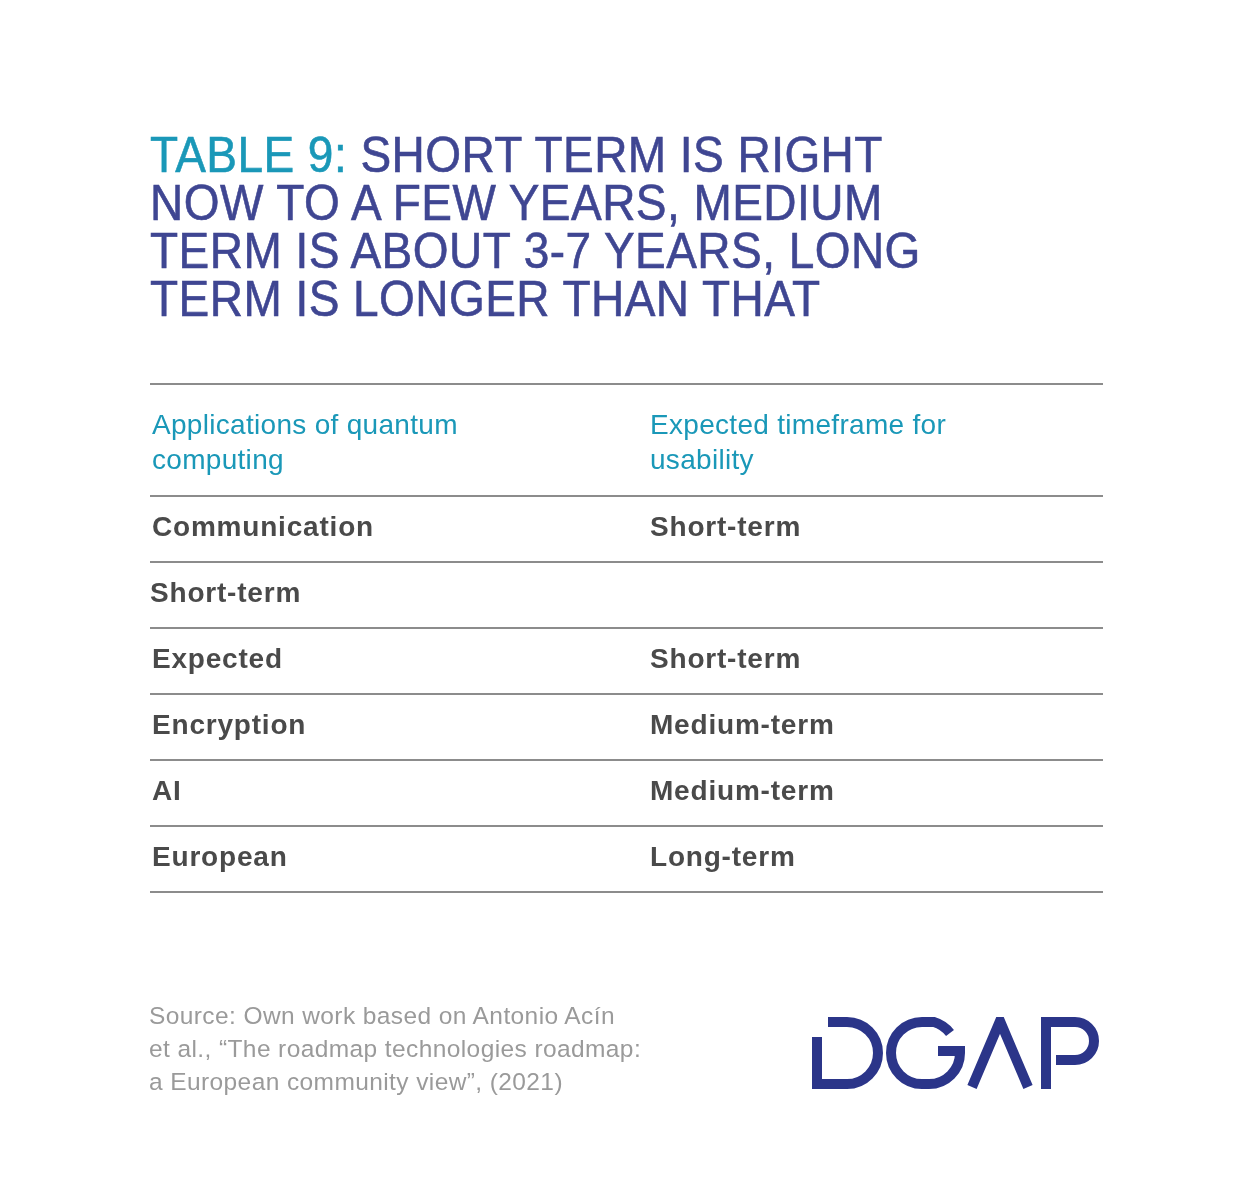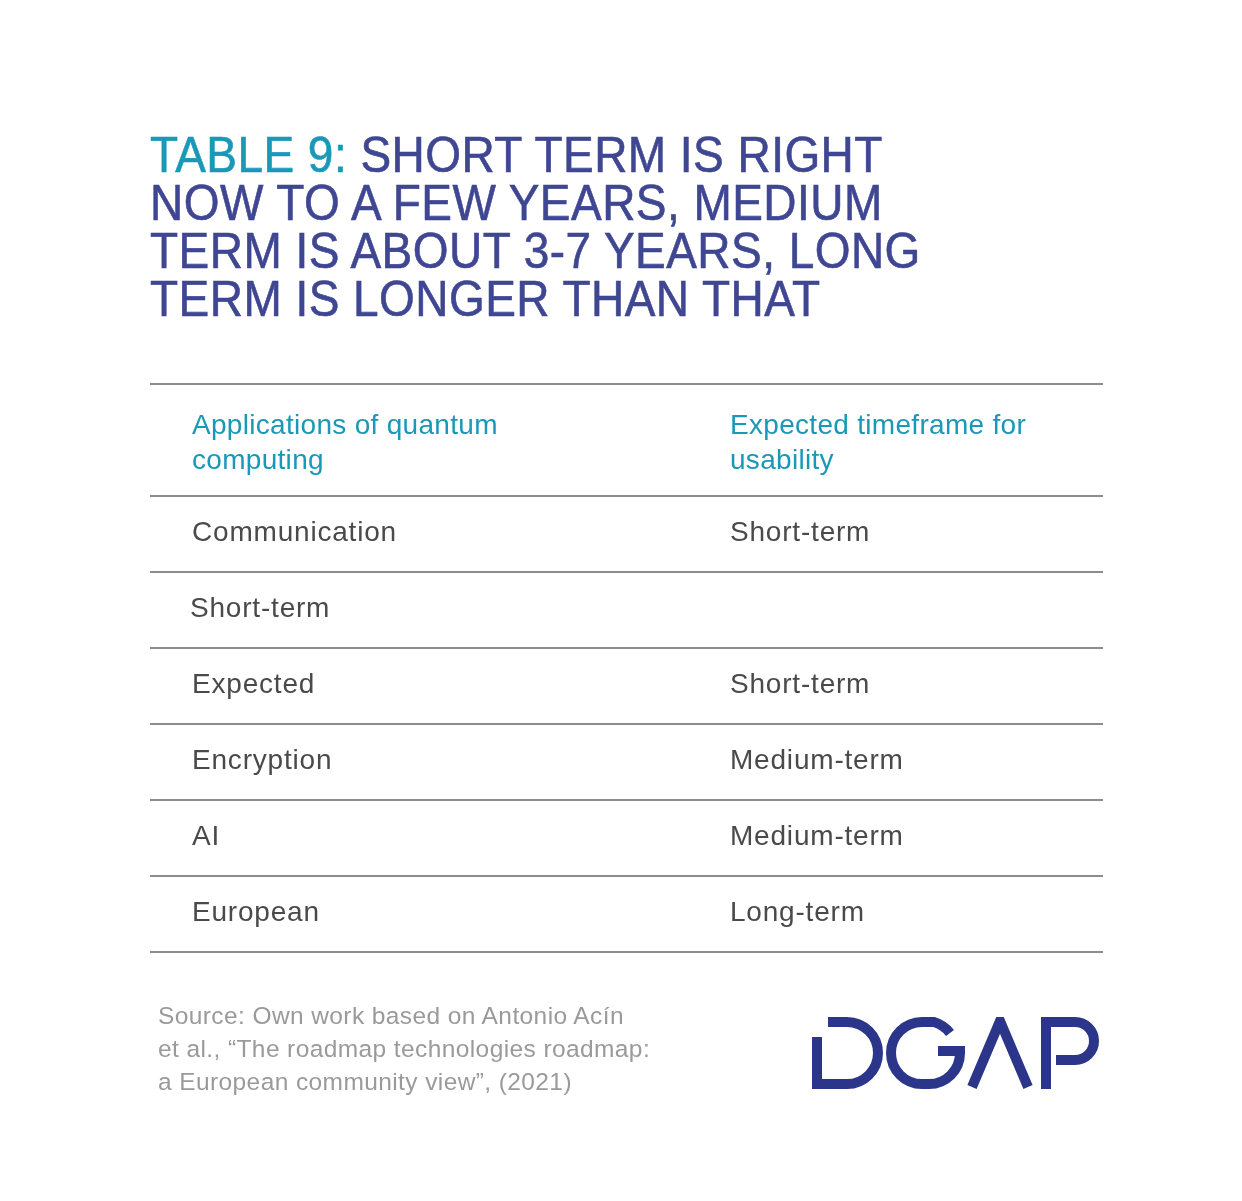--- a/index.html
+++ b/index.html
@@ -49,27 +49,27 @@
       display: flex;
       align-items: center;
       box-sizing: border-box;
     }
     .row.header {
       height: 110px;
       align-items: flex-start;
       padding-top: 22px;
     }
     .row.body {
-      height: 74px;
+      height: 64px;
       padding-bottom: 4px;
+      font-weight: bold;
     }
     .cell {
       flex: none;
       box-sizing: border-box;
-      margin-left: 40px;
     }
     .cell.col1 { width: 500px; padding-left: 2px; }
     .cell.col2 { width: 453px; }
     .hdr-text {
       font-size: 28px;
       line-height: 35px;
       color: #1a98b8;
       letter-spacing: 0.3px;
     }
     .body-text {
@@ -80,21 +80,20 @@
     }
     .source {
       position: absolute;
       left: 149px;
       top: 999px;
       width: 600px;
       font-size: 24.5px;
       line-height: 33px;
       color: #9a9a9a;
       letter-spacing: 0.4px;
-      margin-left: 9px;
     }
     .logo {
       position: absolute;
       left: 812px;
       top: 1017px;
       width: 296px;
       height: 72px;
     }
   </style>
 </head>

